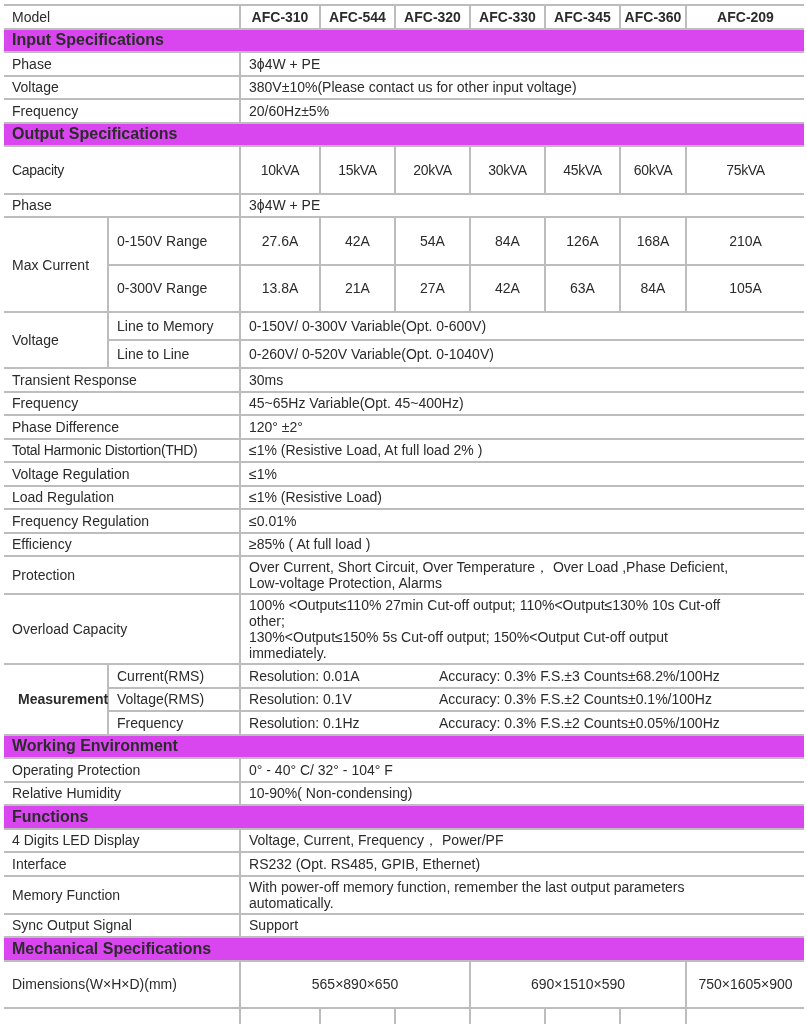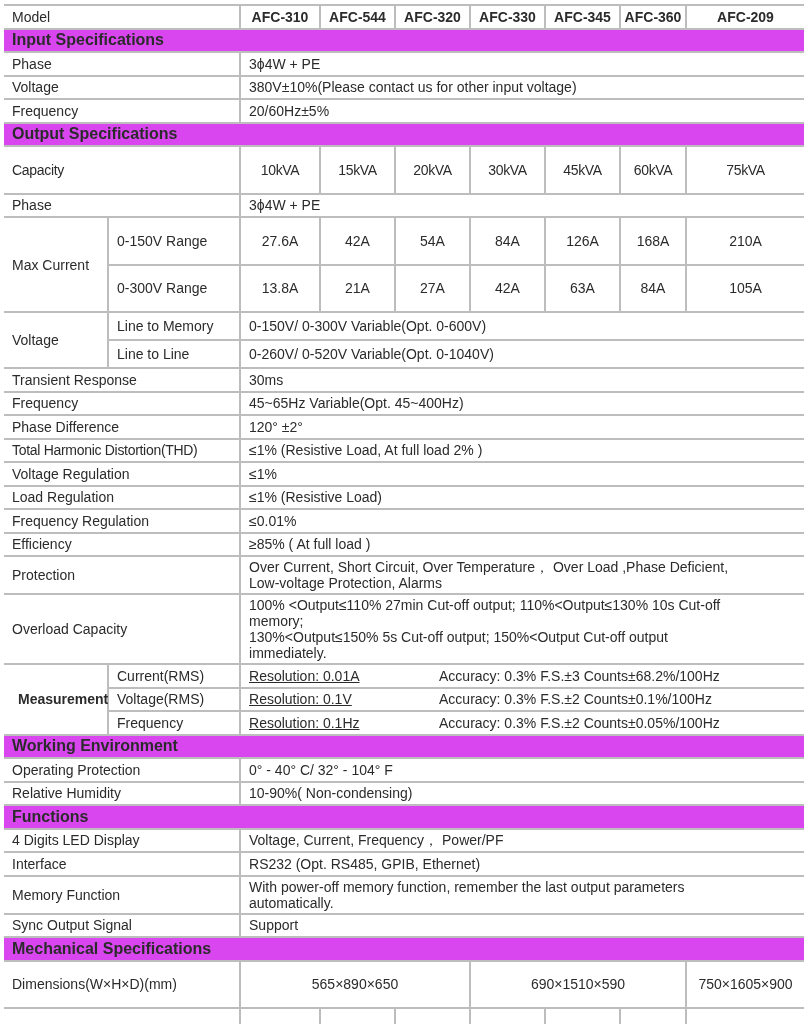--- a/index.html
+++ b/index.html
@@ -5,21 +5,21 @@
   html, body { margin:0; padding:0; background:#ffffff; }
   body { width:807px; height:1024px; overflow:hidden; font-family:"Liberation Sans", sans-serif; color:#2b2b2b; }
   table.spec { border-collapse:collapse; table-layout:fixed; width:800px; margin-left:4px; margin-top:4px; font-size:14px; }
   table.spec td { border-top:2px solid #bdbdbd; border-bottom:2px solid #bdbdbd; padding:0 8px; height:21.5px; line-height:16px; vertical-align:middle; white-space:nowrap; }
   table.spec td.v { border-left:2px solid #bdbdbd; }
   table.spec td.c { text-align:center; padding:12px 2px; }
   table.spec tr.hdr td.m { font-weight:bold; text-align:center; padding:0 2px; }
   table.spec tr.sec td { background:#d946ef; font-weight:bold; font-size:16px; height:21.5px; }
   td.wrap { white-space:normal !important; padding-top:2px !important; padding-bottom:2px !important; }
   td.meas-lbl { padding-left:14px !important; padding-right:0 !important;font-weight:bold; }
-  span.res { display:inline-block; width:190px;text-decoration:underline; }
+  span.res { display:inline-block; width:190px; }
   .cond { letter-spacing:-0.3px; }
 </style>
 </head>
 <body>
 
 <table class="spec">
   <colgroup>
     <col style="width:104px">
       <col style="width:132px">
     <col style="width:80px">
@@ -142,21 +142,21 @@
     <td colspan="2">Protection</td>
     <td class="v wrap" colspan="7">
       <div>Over Current, Short Circuit, Over Temperature， Over Load ,Phase Deficient,</div>
       <div>Low-voltage Protection, Alarms</div>
     </td>
   </tr>
   <tr>
     <td colspan="2">Overload Capacity</td>
     <td class="v wrap" colspan="7">
       <div>100% &lt;Output≤110% 27min Cut-off output; 110%&lt;Output≤130% 10s Cut-off</div>
-      <div>memory;</div>
+      <div>other;</div>
       <div>130%&lt;Output≤150% 5s Cut-off output; 150%&lt;Output Cut-off output</div>
       <div>immediately.</div>
     </td>
   </tr>
   <tr>
     <td rowspan="3" class="meas-lbl">Measurement</td>
     <td class="v">Current(RMS)</td>
     <td class="v" colspan="7"><span class="res">Resolution: 0.01A</span><span>Accuracy: 0.3% F.S.±3 Counts±68.2%/100Hz</span></td>
   </tr>
   <tr>

